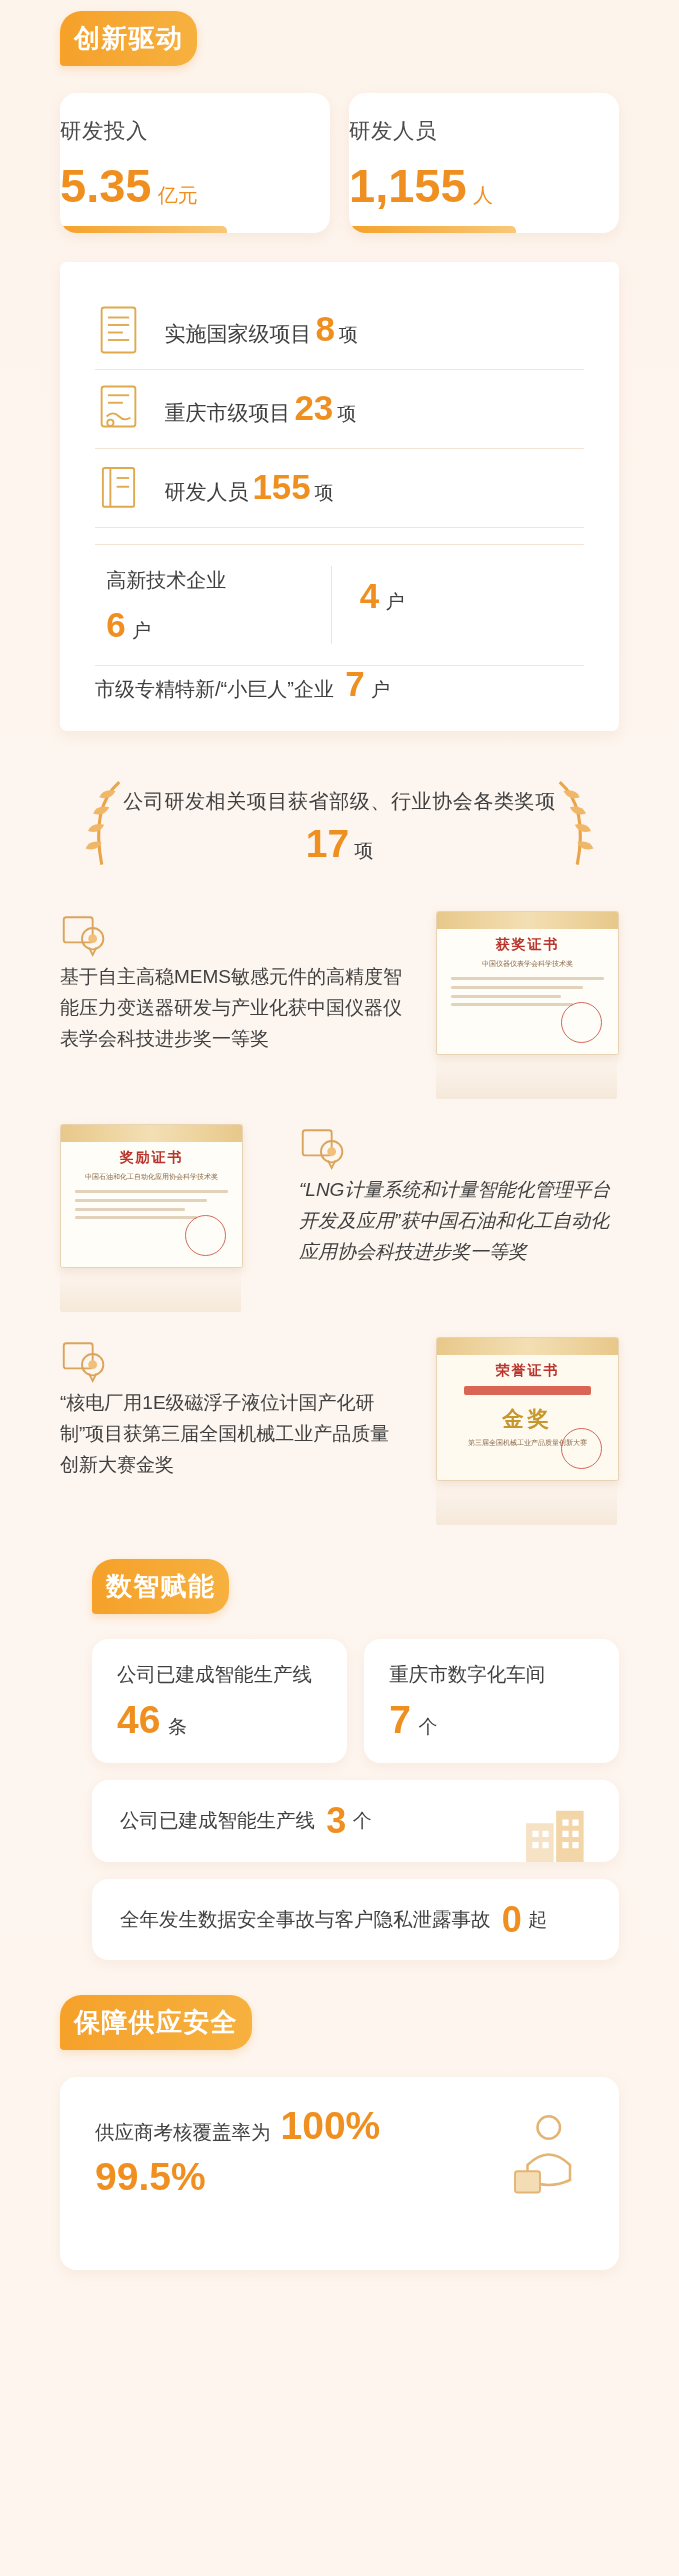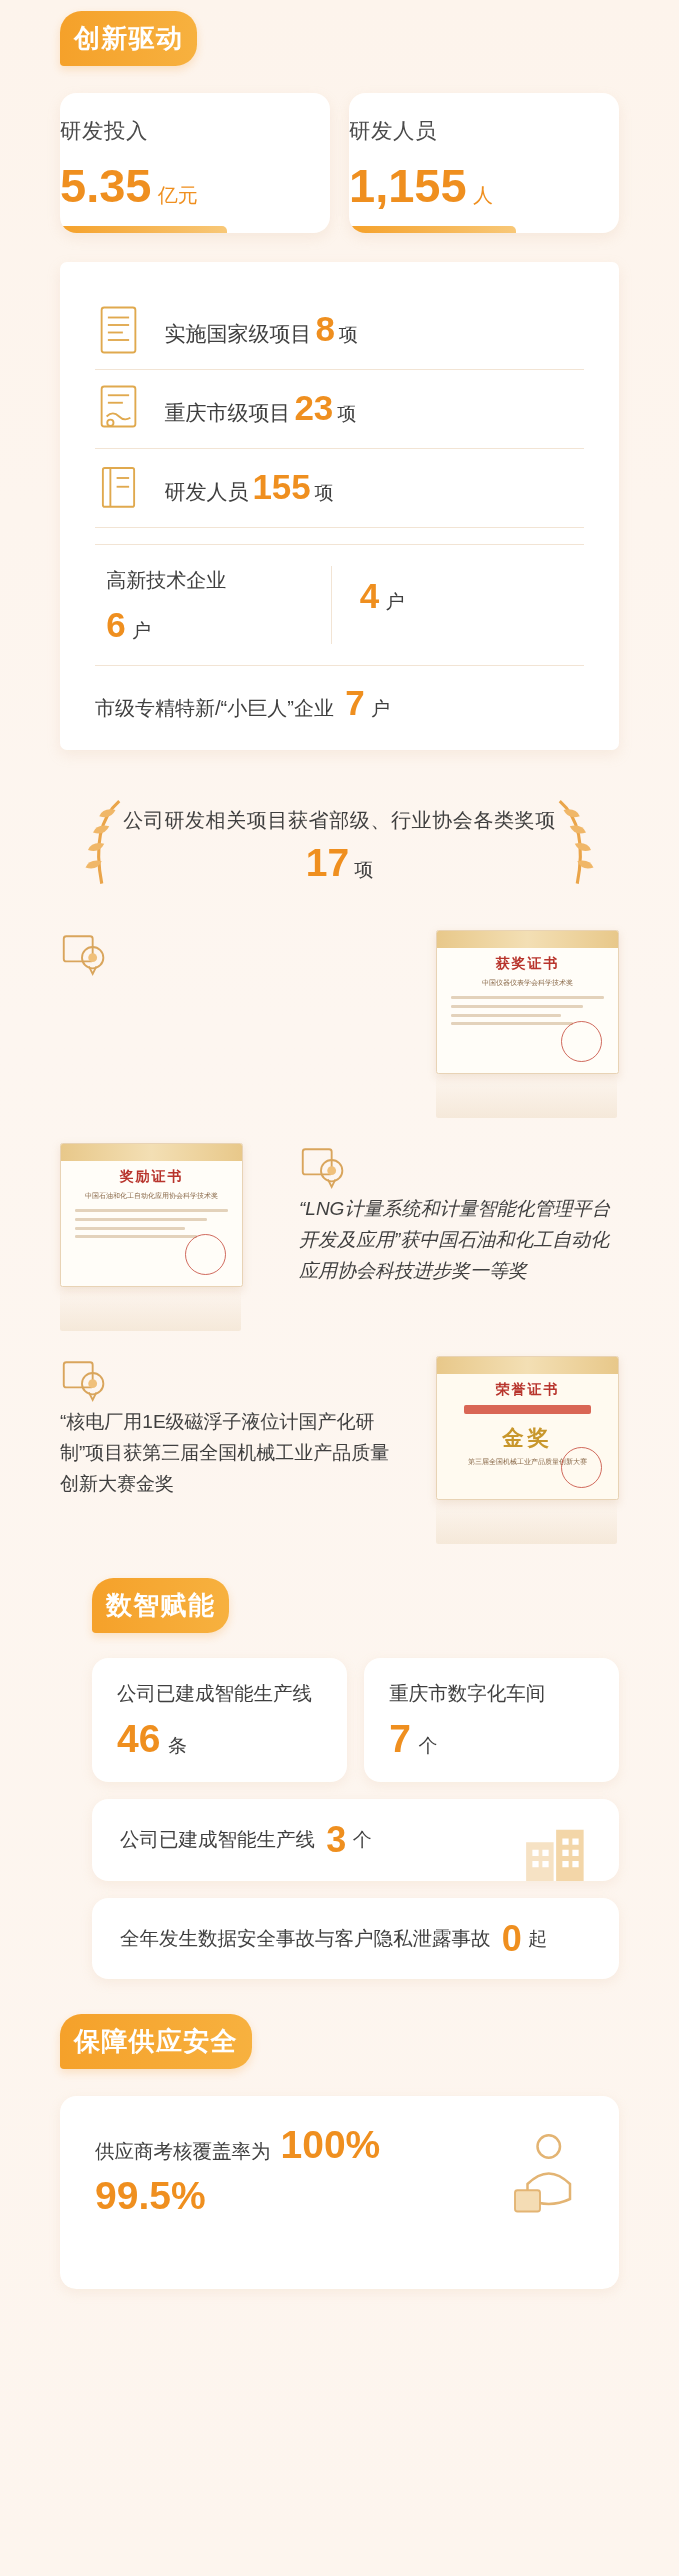--- a/index.html
+++ b/index.html
@@ -158,21 +158,20 @@
     color: #ef8f1f;
     line-height: 1;
   }
   .ent-col .v .unit {
     font-size: 19px;
     color: #3f3f3f;
     margin-left: 6.3px;
   }
   .ent-bottom {
     margin-top: 21.4px;
-    padding-top: 19px;
     border-top: 0.6px solid #f2e4d4;
     display: flex;
     align-items: baseline;
     font-size: 20px;
     color: #3f3f3f;
   }
   .ent-bottom .num {
     font-size: 35px;
     font-weight: bold;
     color: #ef8f1f;
@@ -548,20 +547,21 @@
   <div class="award right-img">
     <div class="award-body gap-r">
       <span class="medal-icon">
         <svg viewBox="0 0 78 78" width="49" height="49">
           <rect x="6" y="10" width="46" height="40" rx="4" fill="none" stroke="#d9a55c" stroke-width="3"></rect>
           <circle cx="52" cy="44" r="17" fill="none" stroke="#d9a55c" stroke-width="3"></circle>
           <path d="M46 58 l6 12 6 -12" fill="none" stroke="#d9a55c" stroke-width="3"></path>
           <circle cx="52" cy="44" r="7" fill="#f0c07a"></circle>
         </svg>
       </span>
+      <div class="award-text">基于自主高稳MEMS敏感元件的高精度智能压力变送器研发与产业化获中国仪器仪表学会科技进步奖一等奖</div>
     </div>
     <div class="cert-wrap">
       <div class="cert">
         <div class="cert-top"></div>
         <div class="cert-title">获奖证书</div>
         <div class="cert-sub">中国仪器仪表学会科学技术奖</div>
         <div class="cert-lines">
           <i></i>
             <i></i>
             <i></i>

